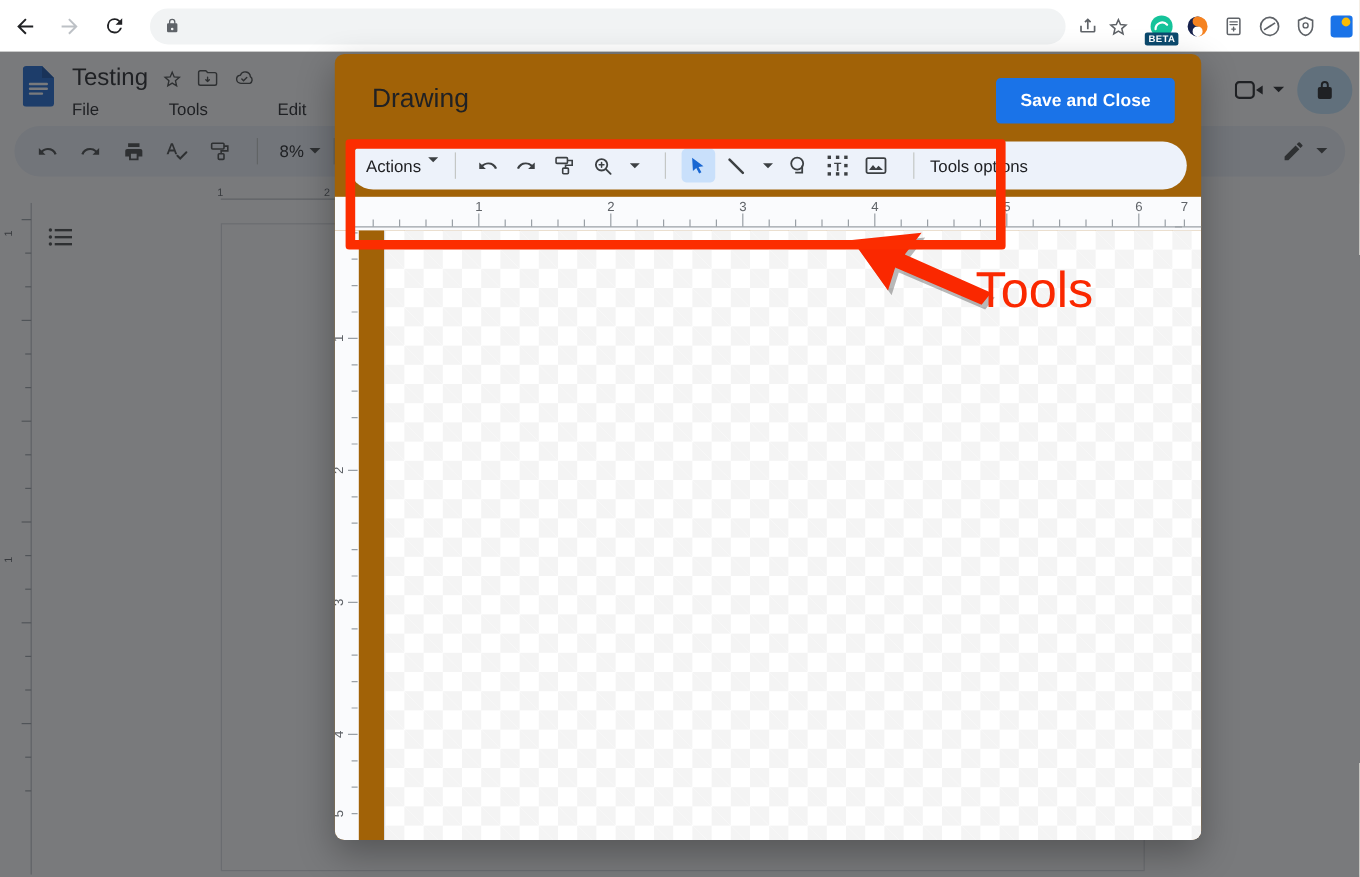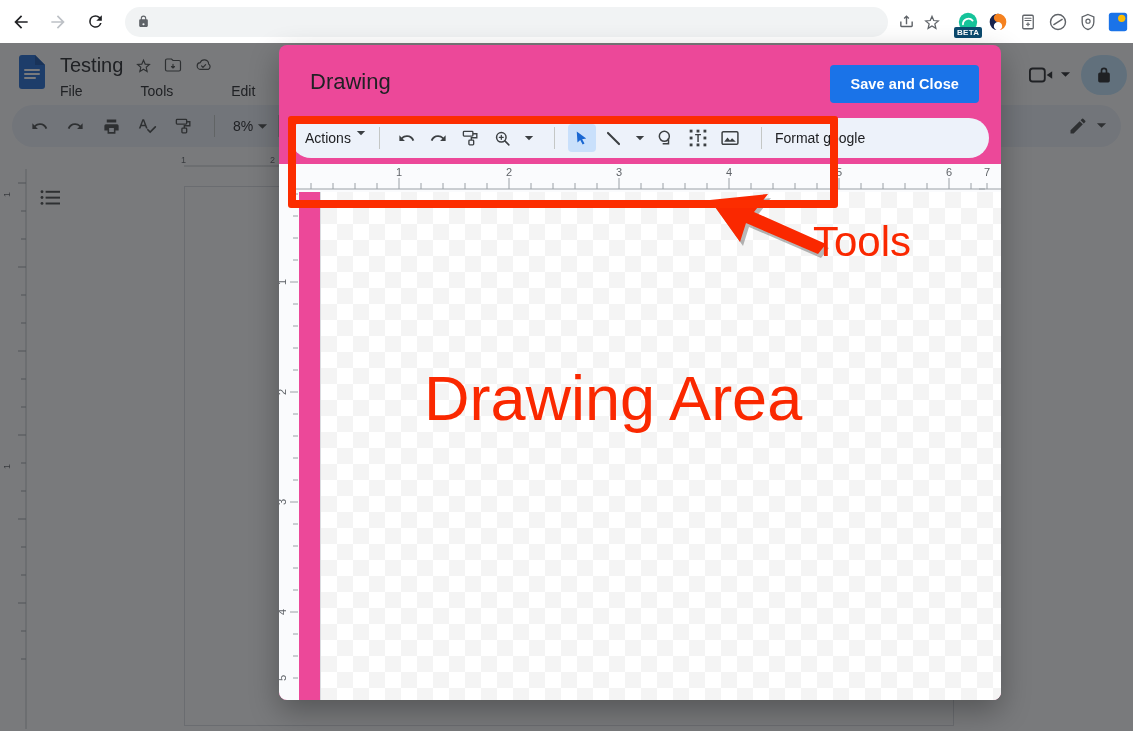--- a/index.html
+++ b/index.html
@@ -93,21 +93,21 @@
   
   .dim-overlay {
     position:absolute; left:0; top: 43px; width: 1133px; height: 688px;
     background: rgba(32,33,36,0.60);
     z-index: 50;
   }
 
   
   .draw-dialog {
     position:absolute; left: 279px; top: 45px; width: 722px; height: 655px;
-    background: #ec4899;
+    background: #a16207;
     border-radius: 8px;
     box-shadow: 0 11px 30px rgba(0,0,0,0.30);
     z-index: 60;
     overflow: hidden;
   }
   .dlg-header {
     height: 73px; position: relative;
     display:flex; align-items:center;
   }
   .dlg-title { font-size: 22px; color: #202124; margin-left: 31px; }
@@ -502,21 +502,21 @@
           </svg>
         </span>
         <span class="dt-btn">
           <svg width="20" height="20" viewBox="0 0 24 24">
             <rect x="2.5" y="4.5" width="19" height="15" rx="1.5" fill="none" stroke="#3c4043" stroke-width="1.8"></rect>
             <path d="M5 16.5l4-5 3 3.5 2.5-2.8 4.5 4.3z" fill="#3c4043"></path>
           </svg>
         </span>
 
         <span class="dt-sep"></span>
-        <span class="dt-format">Format google</span>
+        <span class="dt-format">Tools options</span>
       </div>
     </div>
 
     <div class="dlg-hruler">
       <svg width="710" height="28">
         <line x1="10" y1="25" x2="706" y2="25" stroke="#9aa0a6" stroke-width="1"></line>
         <g stroke="#9aa0a6" stroke-width="1">
           <line x1="10" y1="14" x2="10" y2="25"></line>
           <line x1="32" y1="19" x2="32" y2="25"></line>
             <line x1="54" y1="19" x2="54" y2="25"></line>
@@ -610,20 +610,19 @@
       <div class="canvas">
 
         <svg class="annot-arrow" width="220" height="90" viewBox="0 0 220 90">
           <g transform="translate(3,4)" opacity="0.28">
             <path d="M4 8 L62 2 L48 20 L120 52 L112 62 L40 31 L34 50 Z" fill="#000"></path>
           </g>
           <path d="M4 8 L62 2 L48 20 L120 52 L112 62 L40 31 L34 50 Z" fill="#fa2800"></path>
         </svg>
         <span class="annot-text annot-tools">Tools</span>
 
-        <span class="annot-text annot-drawing-area">Drawing Area</span>
       </div>
     </div>
   </div>
 
   <div class="red-box" id="highlight-tools"></div>
 
 </div>
 
 </body></html>

